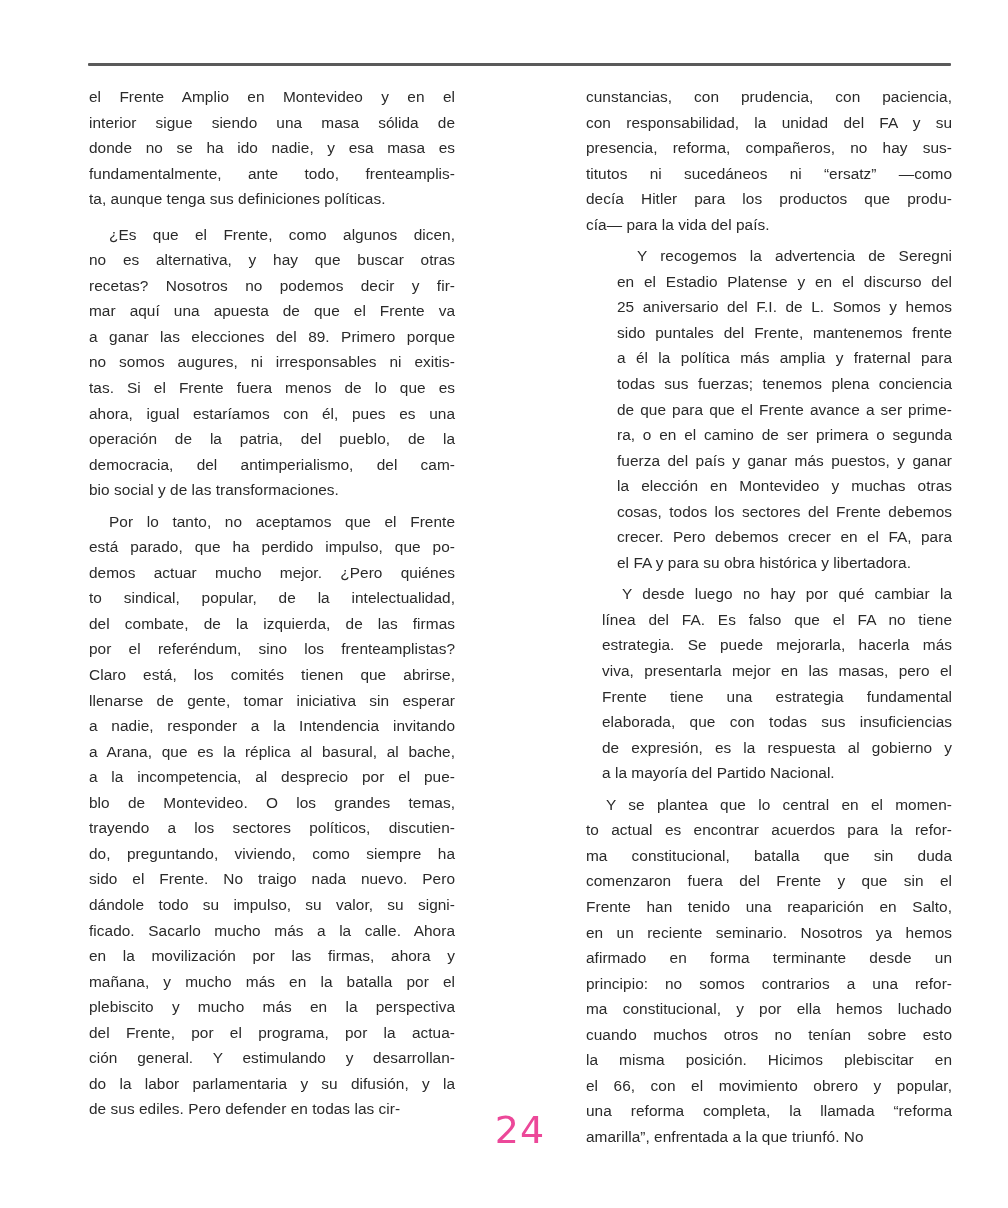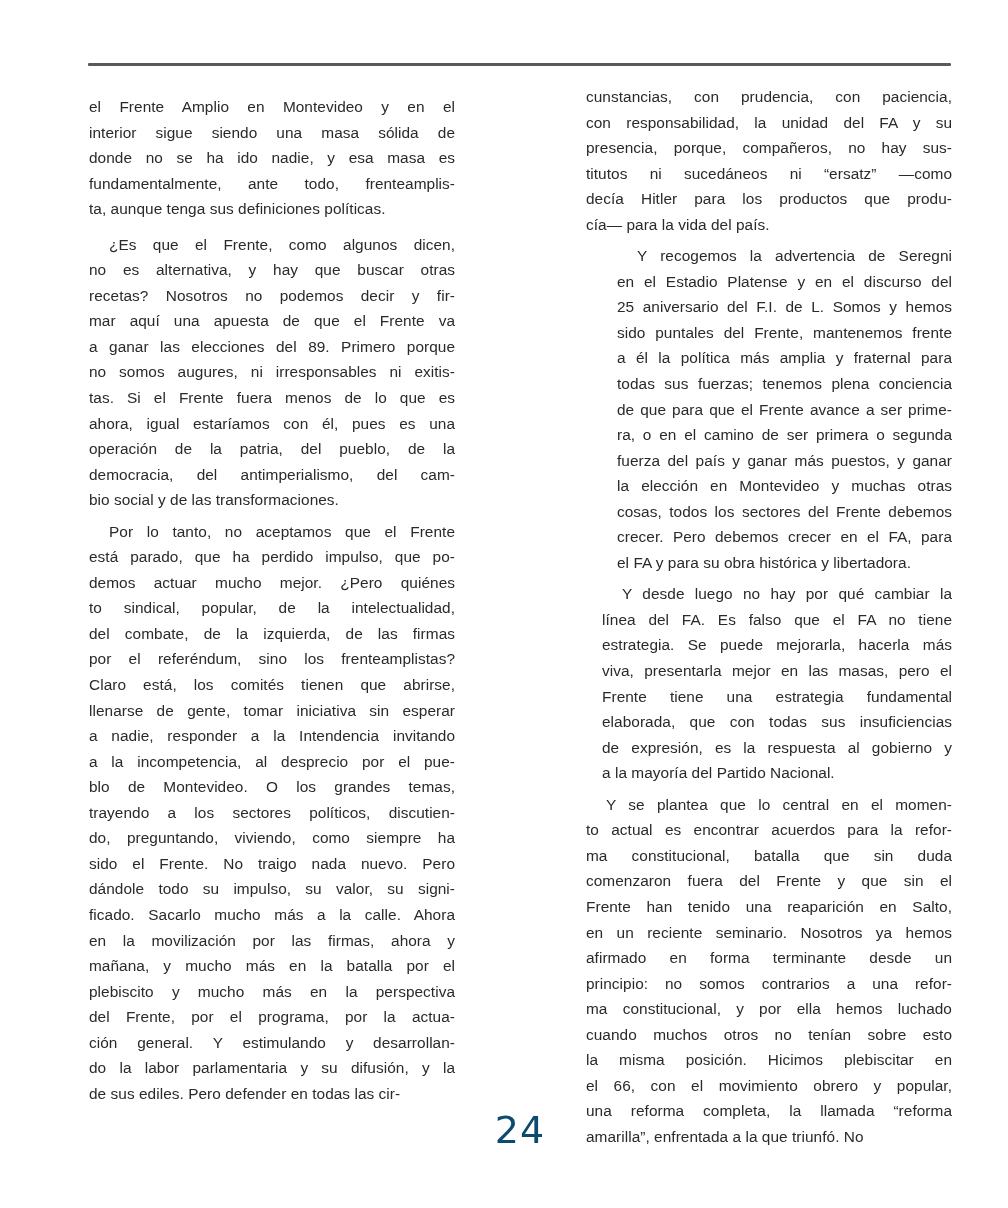--- a/index.html
+++ b/index.html
@@ -19,21 +19,21 @@
       position: absolute;
       left: 88px;
       top: 63px;
       width: 863px;
       height: 3px;
       background: #5a5a5a;
       border-radius: 1px;
     }
     .column {
       position: absolute;
-      top: 94px;
+      top: 84px;
       width: 366px;
       font-size: 15.4px;
       line-height: 25.55px;
       text-align: justify;
       hyphens: manual;
       letter-spacing: 0.05px;
     }
     .col-left { left: 89px; }
     .col-right { left: 586px; top: 84px; }
     .column p {
@@ -54,21 +54,21 @@
     .line.ind { padding-left: 20px; }
     .page-number {
       position: absolute;
       left: 490px;
       top: 1108px;
       width: 60px;
       text-align: center;
       font-family: "DejaVu Sans", sans-serif;
       font-size: 38px;
       letter-spacing: 1px;
-      color: #0c4a6e;
+      color: #ec4899;
       font-weight: normal;
     }
   </style>
 </head>
 <body>
 
 <div class="top-rule"></div>
 
 <div class="column col-left">
   <p class="noindent" style="text-indent: 0px;">
@@ -94,20 +94,21 @@
   <p style="text-indent: 0px;">
       <span class="line ind">Por lo tanto, no aceptamos que el Frente</span>
       <span class="line">está parado, que ha perdido impulso, que po-</span>
       <span class="line">demos actuar mucho mejor. ¿Pero quiénes</span>
       <span class="line">to sindical, popular, de la intelectualidad,</span>
       <span class="line">del combate, de la izquierda, de las firmas</span>
       <span class="line">por el referéndum, sino los frenteamplistas?</span>
       <span class="line">Claro está, los comités tienen que abrirse,</span>
       <span class="line">llenarse de gente, tomar iniciativa sin esperar</span>
       <span class="line">a nadie, responder a la Intendencia invitando</span>
+      <span class="line">a Arana, que es la réplica al basural, al bache,</span>
       <span class="line">a la incompetencia, al desprecio por el pue-</span>
       <span class="line">blo de Montevideo. O los grandes temas,</span>
       <span class="line">trayendo a los sectores políticos, discutien-</span>
       <span class="line">do, preguntando, viviendo, como siempre ha</span>
       <span class="line">sido el Frente. No traigo nada nuevo. Pero</span>
       <span class="line">dándole todo su impulso, su valor, su signi-</span>
       <span class="line">ficado. Sacarlo mucho más a la calle. Ahora</span>
       <span class="line">en la movilización por las firmas, ahora y</span>
       <span class="line">mañana, y mucho más en la batalla por el</span>
       <span class="line">plebiscito y mucho más en la perspectiva</span>
@@ -115,21 +116,21 @@
       <span class="line">ción general. Y estimulando y desarrollan-</span>
       <span class="line">do la labor parlamentaria y su difusión, y la</span>
       <span class="line last">de sus ediles. Pero defender en todas las cir-</span>
     </p>
 </div>
 
 <div class="column col-right">
   <p class="noindent" style="text-indent: 0px;">
       <span class="line">cunstancias, con prudencia, con paciencia,</span>
       <span class="line">con responsabilidad, la unidad del FA y su</span>
-      <span class="line">presencia, porque, compañeros, no hay sus-</span>
+      <span class="line">presencia, reforma, compañeros, no hay sus-</span>
       <span class="line">titutos ni sucedáneos ni “ersatz” —como</span>
       <span class="line">decía Hitler para los productos que produ-</span>
       <span class="line last">cía— para la vida del país.</span>
     </p>
   <p style="text-indent: 0px; margin-left: 31px;">
       <span class="line ind">Y recogemos la advertencia de Seregni</span>
       <span class="line">en el Estadio Platense y en el discurso del</span>
       <span class="line">25 aniversario del F.I. de L. Somos y hemos</span>
       <span class="line">sido puntales del Frente, mantenemos frente</span>
       <span class="line">a él la política más amplia y fraternal para</span>

